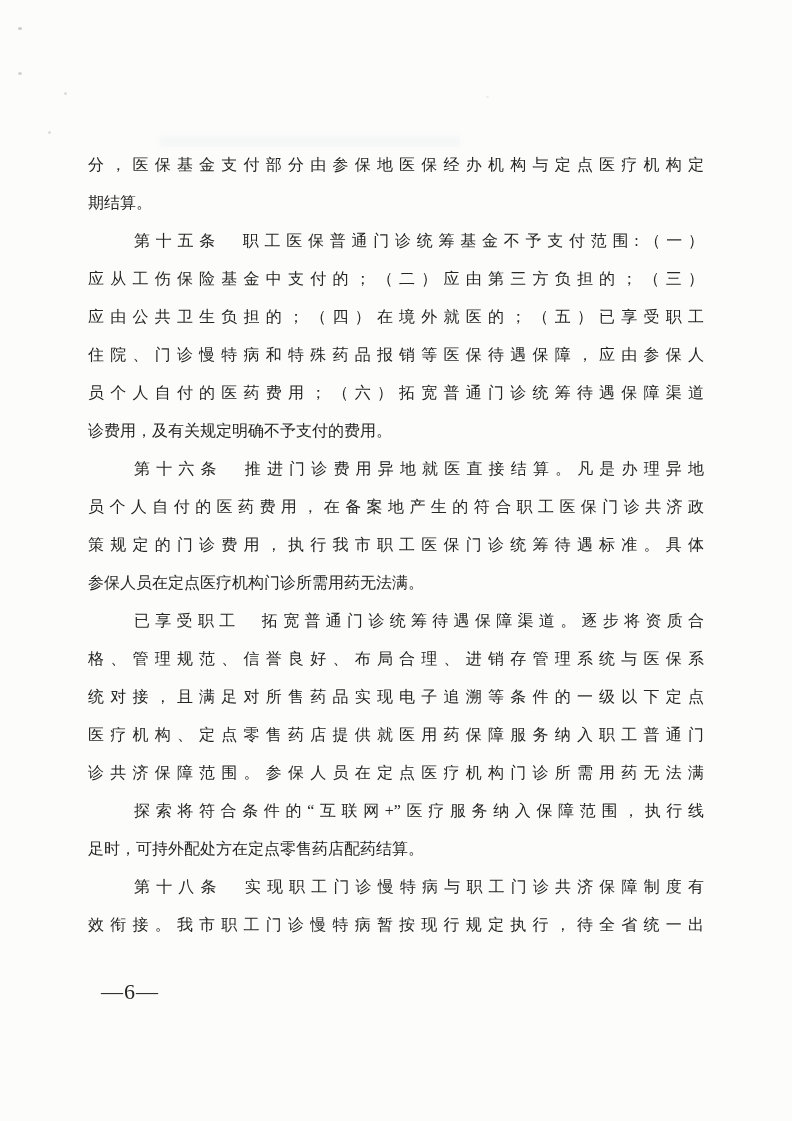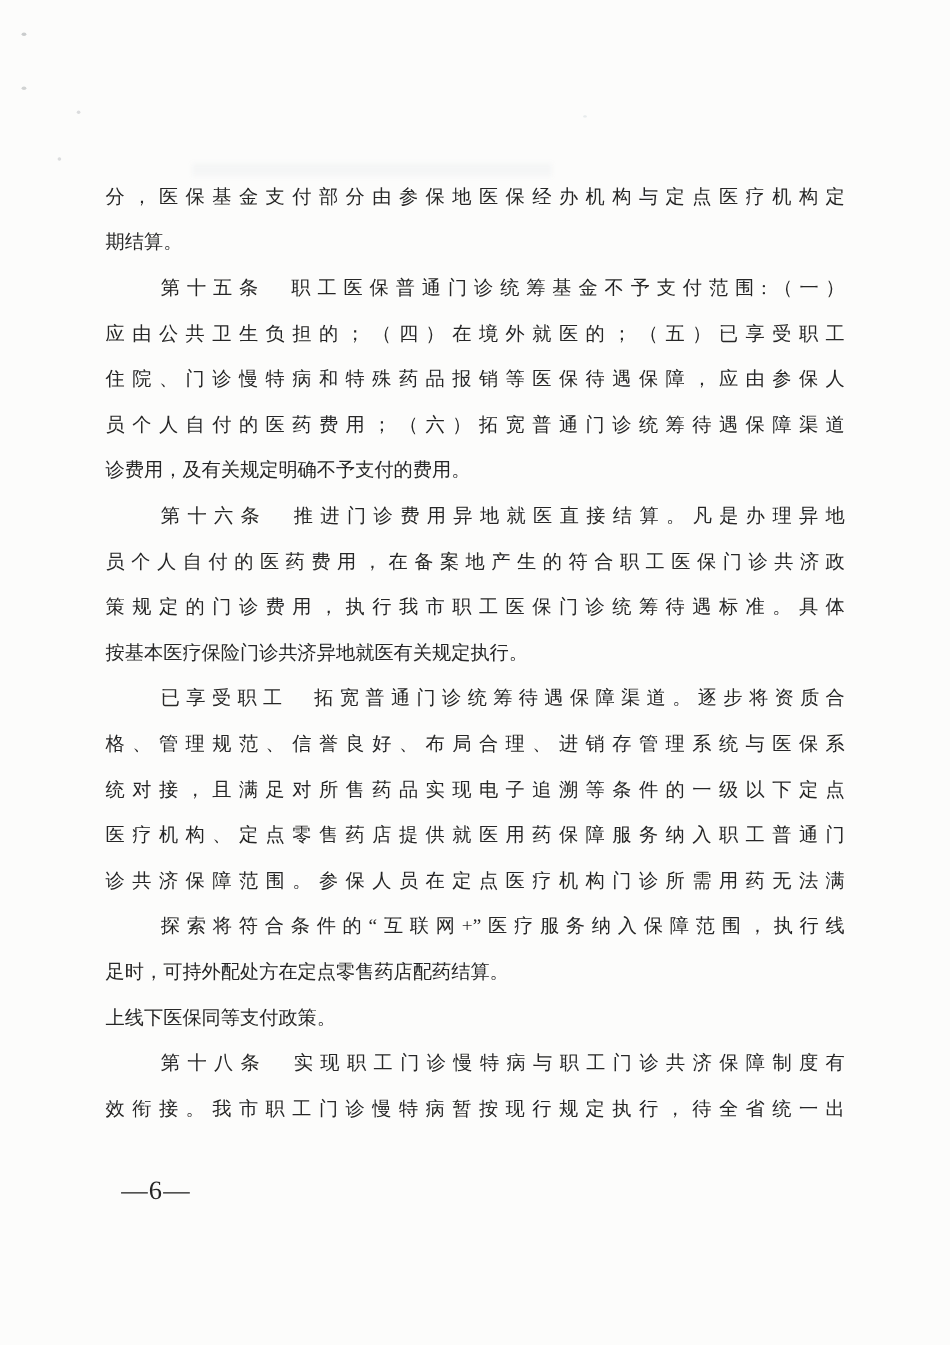--- a/index.html
+++ b/index.html
@@ -73,34 +73,34 @@
   <div class="speck s1"></div>
   <div class="speck s2"></div>
   <div class="speck s3"></div>
   <div class="speck s4"></div>
   <div class="speck s5"></div>
 
   <div class="content">
       <div class="line fill">分，医保基金支付部分由参保地医保经办机构与定点医疗机构定</div>
       <div class="line">期结算。</div>
       <div class="line indent fill">第十五条　职工医保普通门诊统筹基金不予支付范围:（一）</div>
+      <div class="line fill">应从工伤保险基金中支付的；（二）应由第三方负担的；（三）</div>
       <div class="line fill">应由公共卫生负担的；（四）在境外就医的；（五）已享受职工</div>
       <div class="line fill">住院、门诊慢特病和特殊药品报销等医保待遇保障，应由参保人</div>
       <div class="line fill">员个人自付的医药费用；（六）拓宽普通门诊统筹待遇保障渠道</div>
       <div class="line">诊费用，及有关规定明确不予支付的费用。</div>
       <div class="line indent fill">第十六条　推进门诊费用异地就医直接结算。凡是办理异地</div>
       <div class="line fill">员个人自付的医药费用，在备案地产生的符合职工医保门诊共济政</div>
       <div class="line fill">策规定的门诊费用，执行我市职工医保门诊统筹待遇标准。具体</div>
-      <div class="line">按基本医疗保险门诊共济异地就医有关规定执行。</div>
+      <div class="line">参保人员在定点医疗机构门诊所需用药无法满。</div>
       <div class="line indent fill">已享受职工　拓宽普通门诊统筹待遇保障渠道。逐步将资质合</div>
       <div class="line fill">格、管理规范、信誉良好、布局合理、进销存管理系统与医保系</div>
       <div class="line fill">统对接，且满足对所售药品实现电子追溯等条件的一级以下定点</div>
       <div class="line fill">医疗机构、定点零售药店提供就医用药保障服务纳入职工普通门</div>
       <div class="line fill">诊共济保障范围。参保人员在定点医疗机构门诊所需用药无法满</div>
       <div class="line indent fill">探索将符合条件的“互联网+”医疗服务纳入保障范围，执行线</div>
       <div class="line">足时，可持外配处方在定点零售药店配药结算。</div>
-      <div class="line">上线下医保同等支付政策。</div>
       <div class="line indent fill">第十八条　实现职工门诊慢特病与职工门诊共济保障制度有</div>
       <div class="line fill">效衔接。我市职工门诊慢特病暂按现行规定执行，待全省统一出</div>
     </div>
 
   <div class="page-number">—6—</div>
 </div>
 
 </body></html>

